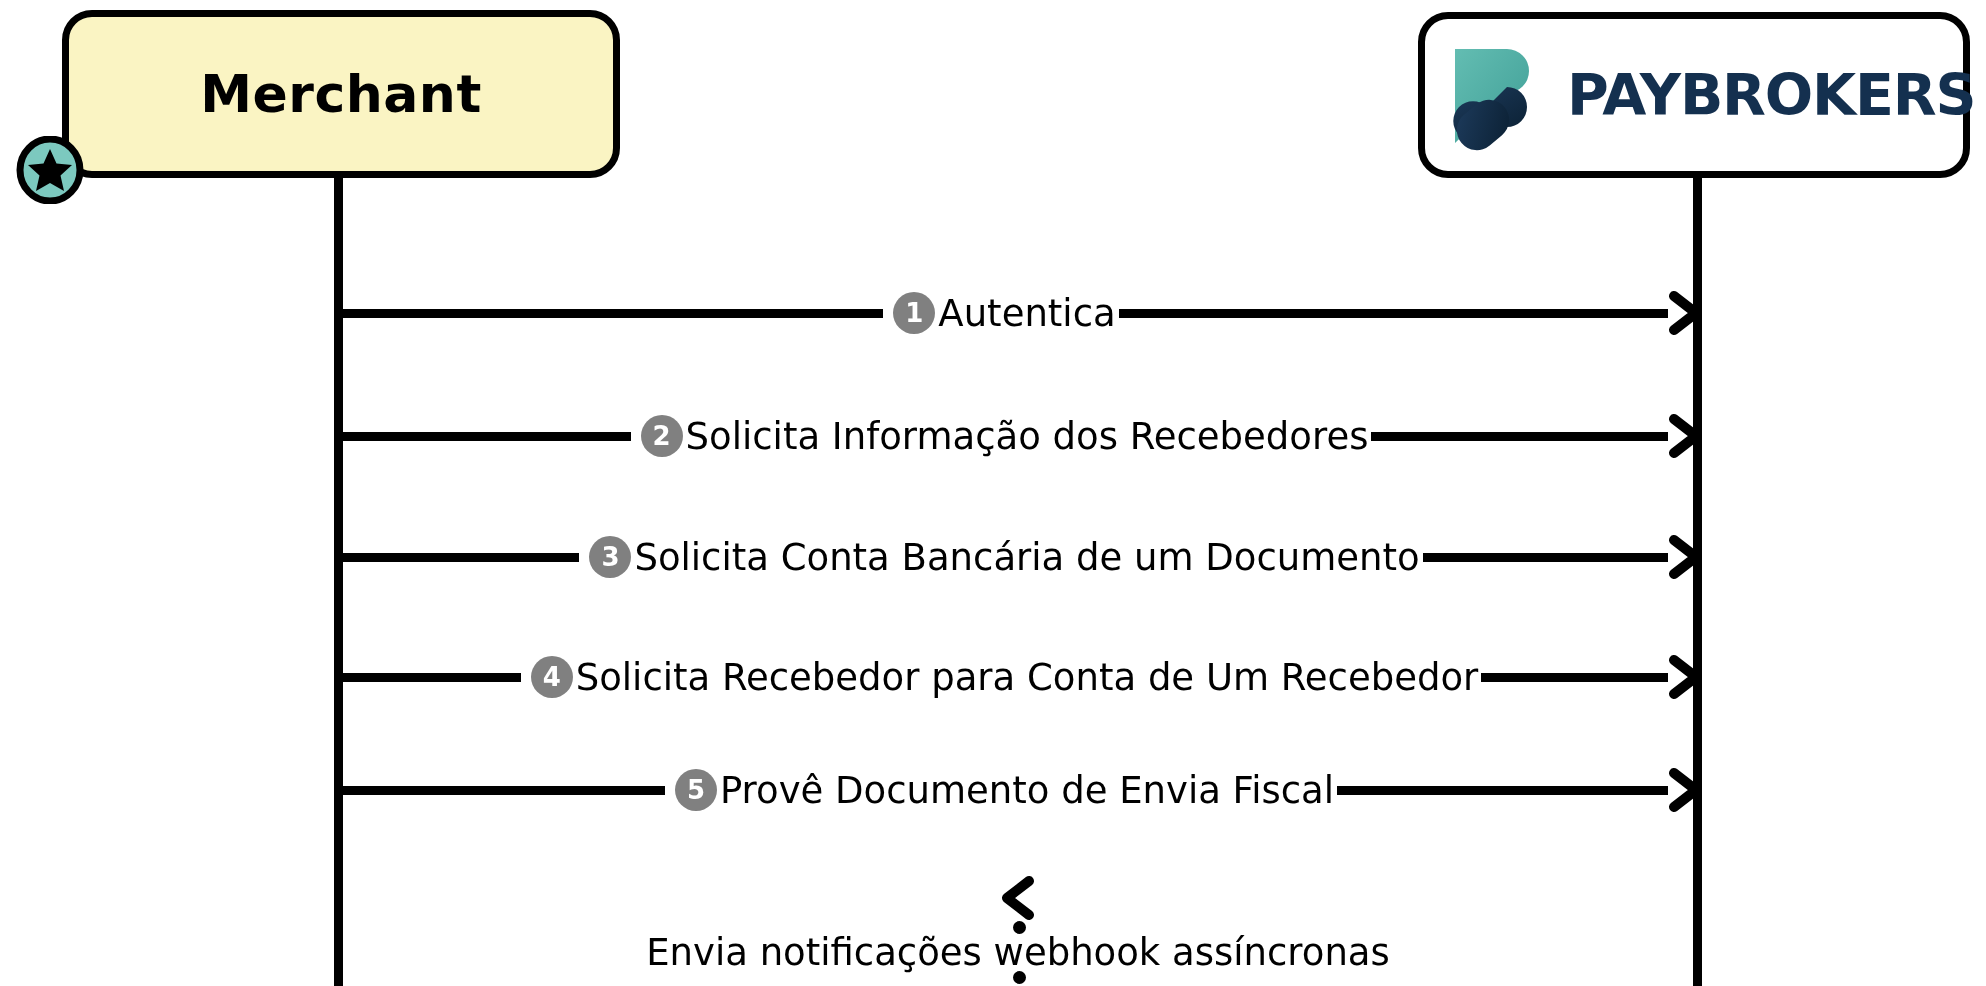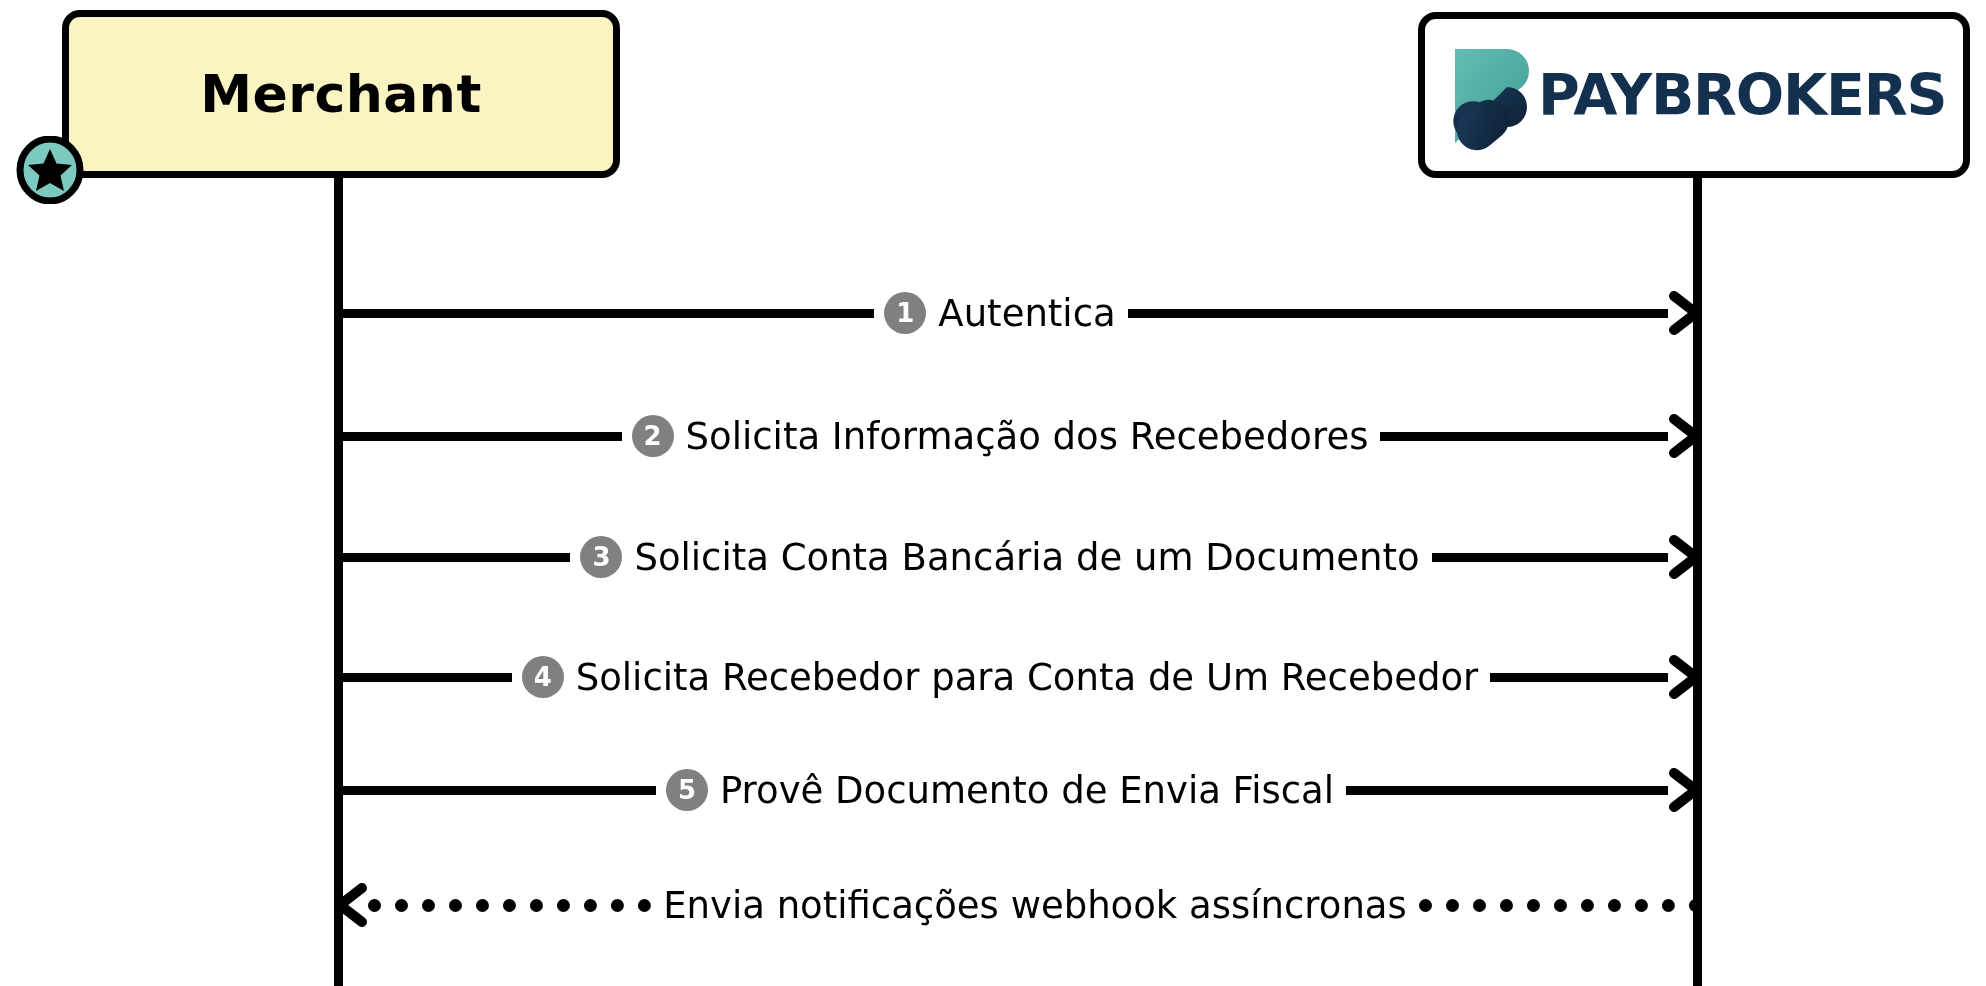--- a/index.html
+++ b/index.html
@@ -17,21 +17,21 @@
     height: 986px;
     background: #ffffff;
     overflow: hidden;
   }
 
   
   .participant-box {
     position: absolute;
     box-sizing: border-box;
     border: 7px solid #000000;
-    border-radius: 18px;
+    border-radius: 30px;
     display: flex;
     align-items: center;
     justify-content: center;
   }
   #merchant-box {
     left: 62px;
     top: 10px;
     width: 558px;
     height: 168px;
     background: #faf4c3;
@@ -51,21 +51,21 @@
     height: 166px;
     background: #ffffff;
     justify-content: flex-start;
     padding-left: 22px;
   }
 
   
   .logo-wrap {
     display: flex;
     align-items: center;
-    gap: 5px;
+    gap: 34px;
   }
   .logo-mark {
     width: 86px;
     height: 112px;
     flex: none;
   }
   .logo-wordmark {
     font-family: "DejaVu Sans", sans-serif;
     font-size: 57px;
     font-weight: bold;
@@ -113,21 +113,21 @@
   .msg-line.dotted {
     background: none;
     height: 0;
     border-top: 13px dotted #000000;
   }
   .msg-label {
     font-family: "DejaVu Sans", sans-serif;
     font-size: 37px;
     color: #000000;
     white-space: nowrap;
-    padding: 0 12px;
+    padding: 0 3px;
     line-height: 1;
   }
   .msg-badge {
     flex: none;
     width: 42px;
     height: 42px;
     border-radius: 50%;
     background: #808080;
     color: #ffffff;
     font-family: "DejaVu Sans", sans-serif;
@@ -240,21 +240,21 @@
     <div class="msg-badge">5</div>
     <div class="msg-label">Provê Documento de Envia Fiscal</div>
     <div class="msg-line"></div>
     <span class="arrow-right">
       <svg width="34" height="46" viewBox="0 0 34 46" aria-hidden="true">
         <path d="M6 6 L28 23 L6 40" fill="none" stroke="#000000" stroke-width="10" stroke-linecap="round" stroke-linejoin="round"></path>
       </svg>
     </span>
   </div>
 
-  <div class="message-row" style="top:875px;">
+  <div class="message-row" style="top:875px;flex-direction:column;">
     <span class="arrow-left">
       <svg width="34" height="46" viewBox="0 0 34 46" aria-hidden="true">
         <path d="M28 6 L6 23 L28 40" fill="none" stroke="#000000" stroke-width="10" stroke-linecap="round" stroke-linejoin="round"></path>
       </svg>
     </span>
     <div class="msg-line dotted"></div>
     <div class="msg-label">Envia notificações webhook assíncronas</div>
     <div class="msg-line dotted"></div>
   </div>
 

